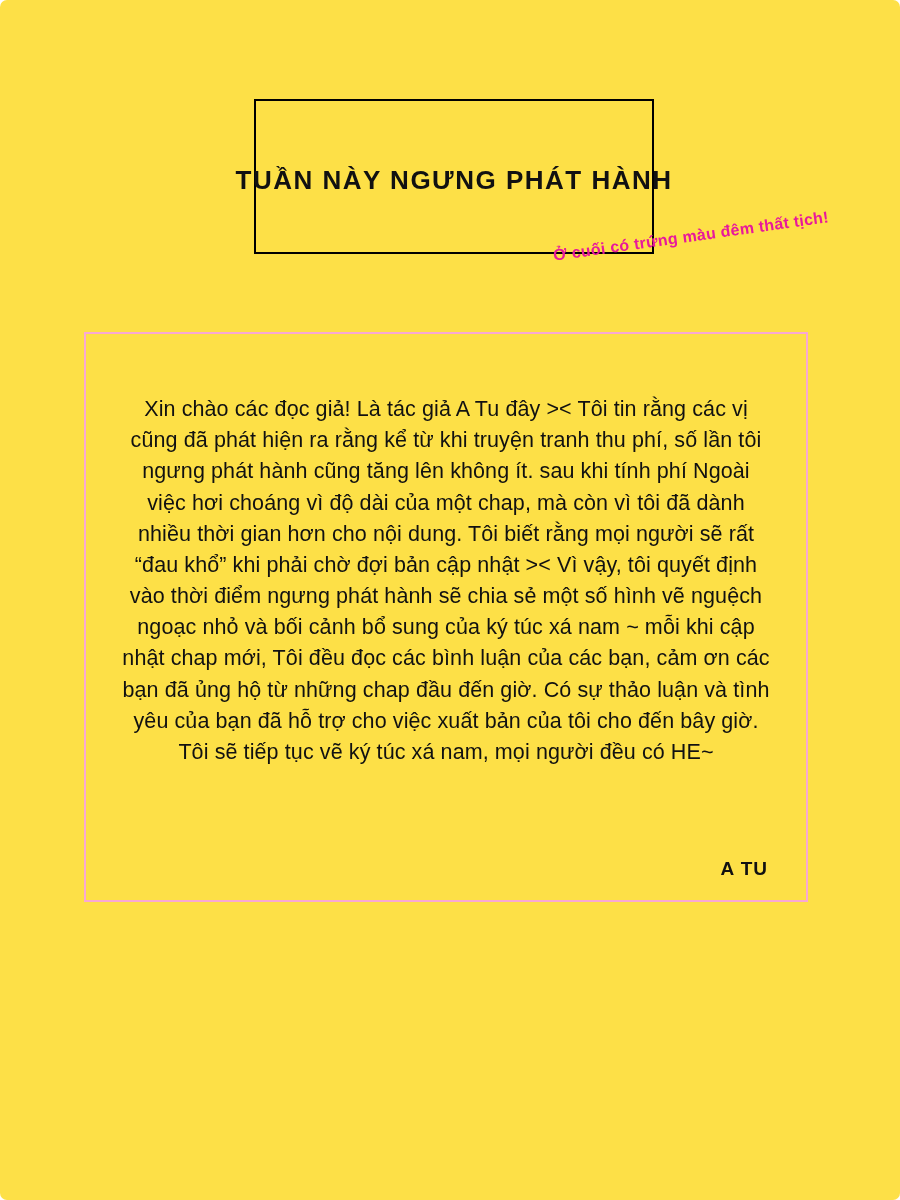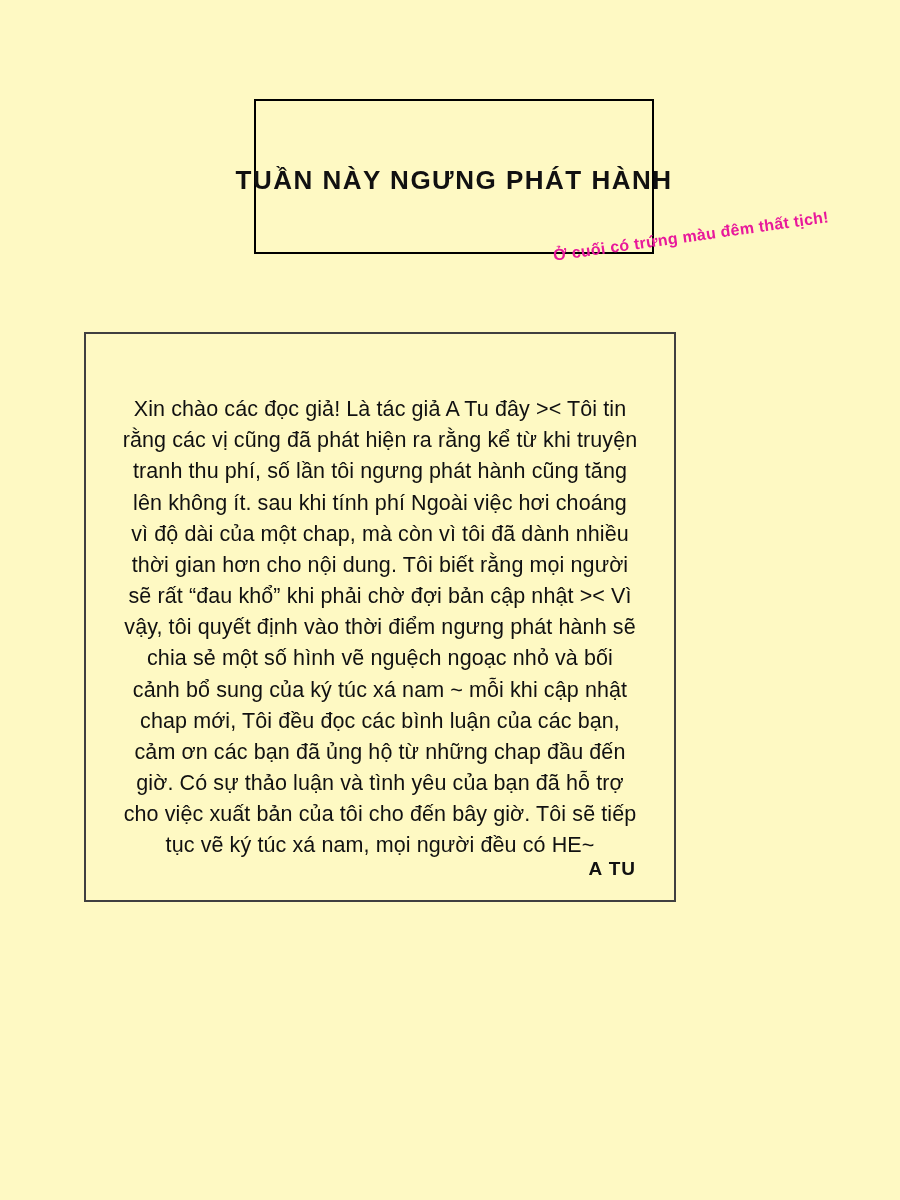--- a/index.html
+++ b/index.html
@@ -12,21 +12,22 @@
     height: 1200px;
     position: relative;
     font-family: "Liberation Sans", sans-serif;
     color: #111111;
     overflow: hidden;
   }
 
   .page {
     position: absolute;
     inset: 0;
-    background: #fef9c3;
+    background: #fde047;
+    border-radius: 7px;
   }
 
   
   .title-box {
     position: absolute;
     left: 254px;
     top: 99px;
     width: 400px;
     height: 155px;
     border: 2px solid #000000;
@@ -58,23 +59,23 @@
     white-space: nowrap;
     transform: rotate(-8deg);
     transform-origin: left top;
   }
 
   
   .message-box {
     position: absolute;
     left: 84px;
     top: 332px;
-    width: 592px;
+    width: 724px;
     height: 570px;
-    border: 2px solid #404040;
+    border: 2px solid #f9a8d4;
     box-sizing: border-box;
     padding: 60px 36px 22px 36px;
   }
   .message-body {
     font-size: 21.5px;
     line-height: 1.45;
     text-align: center;
     color: #111111;
     letter-spacing: 0.1px;
   }

